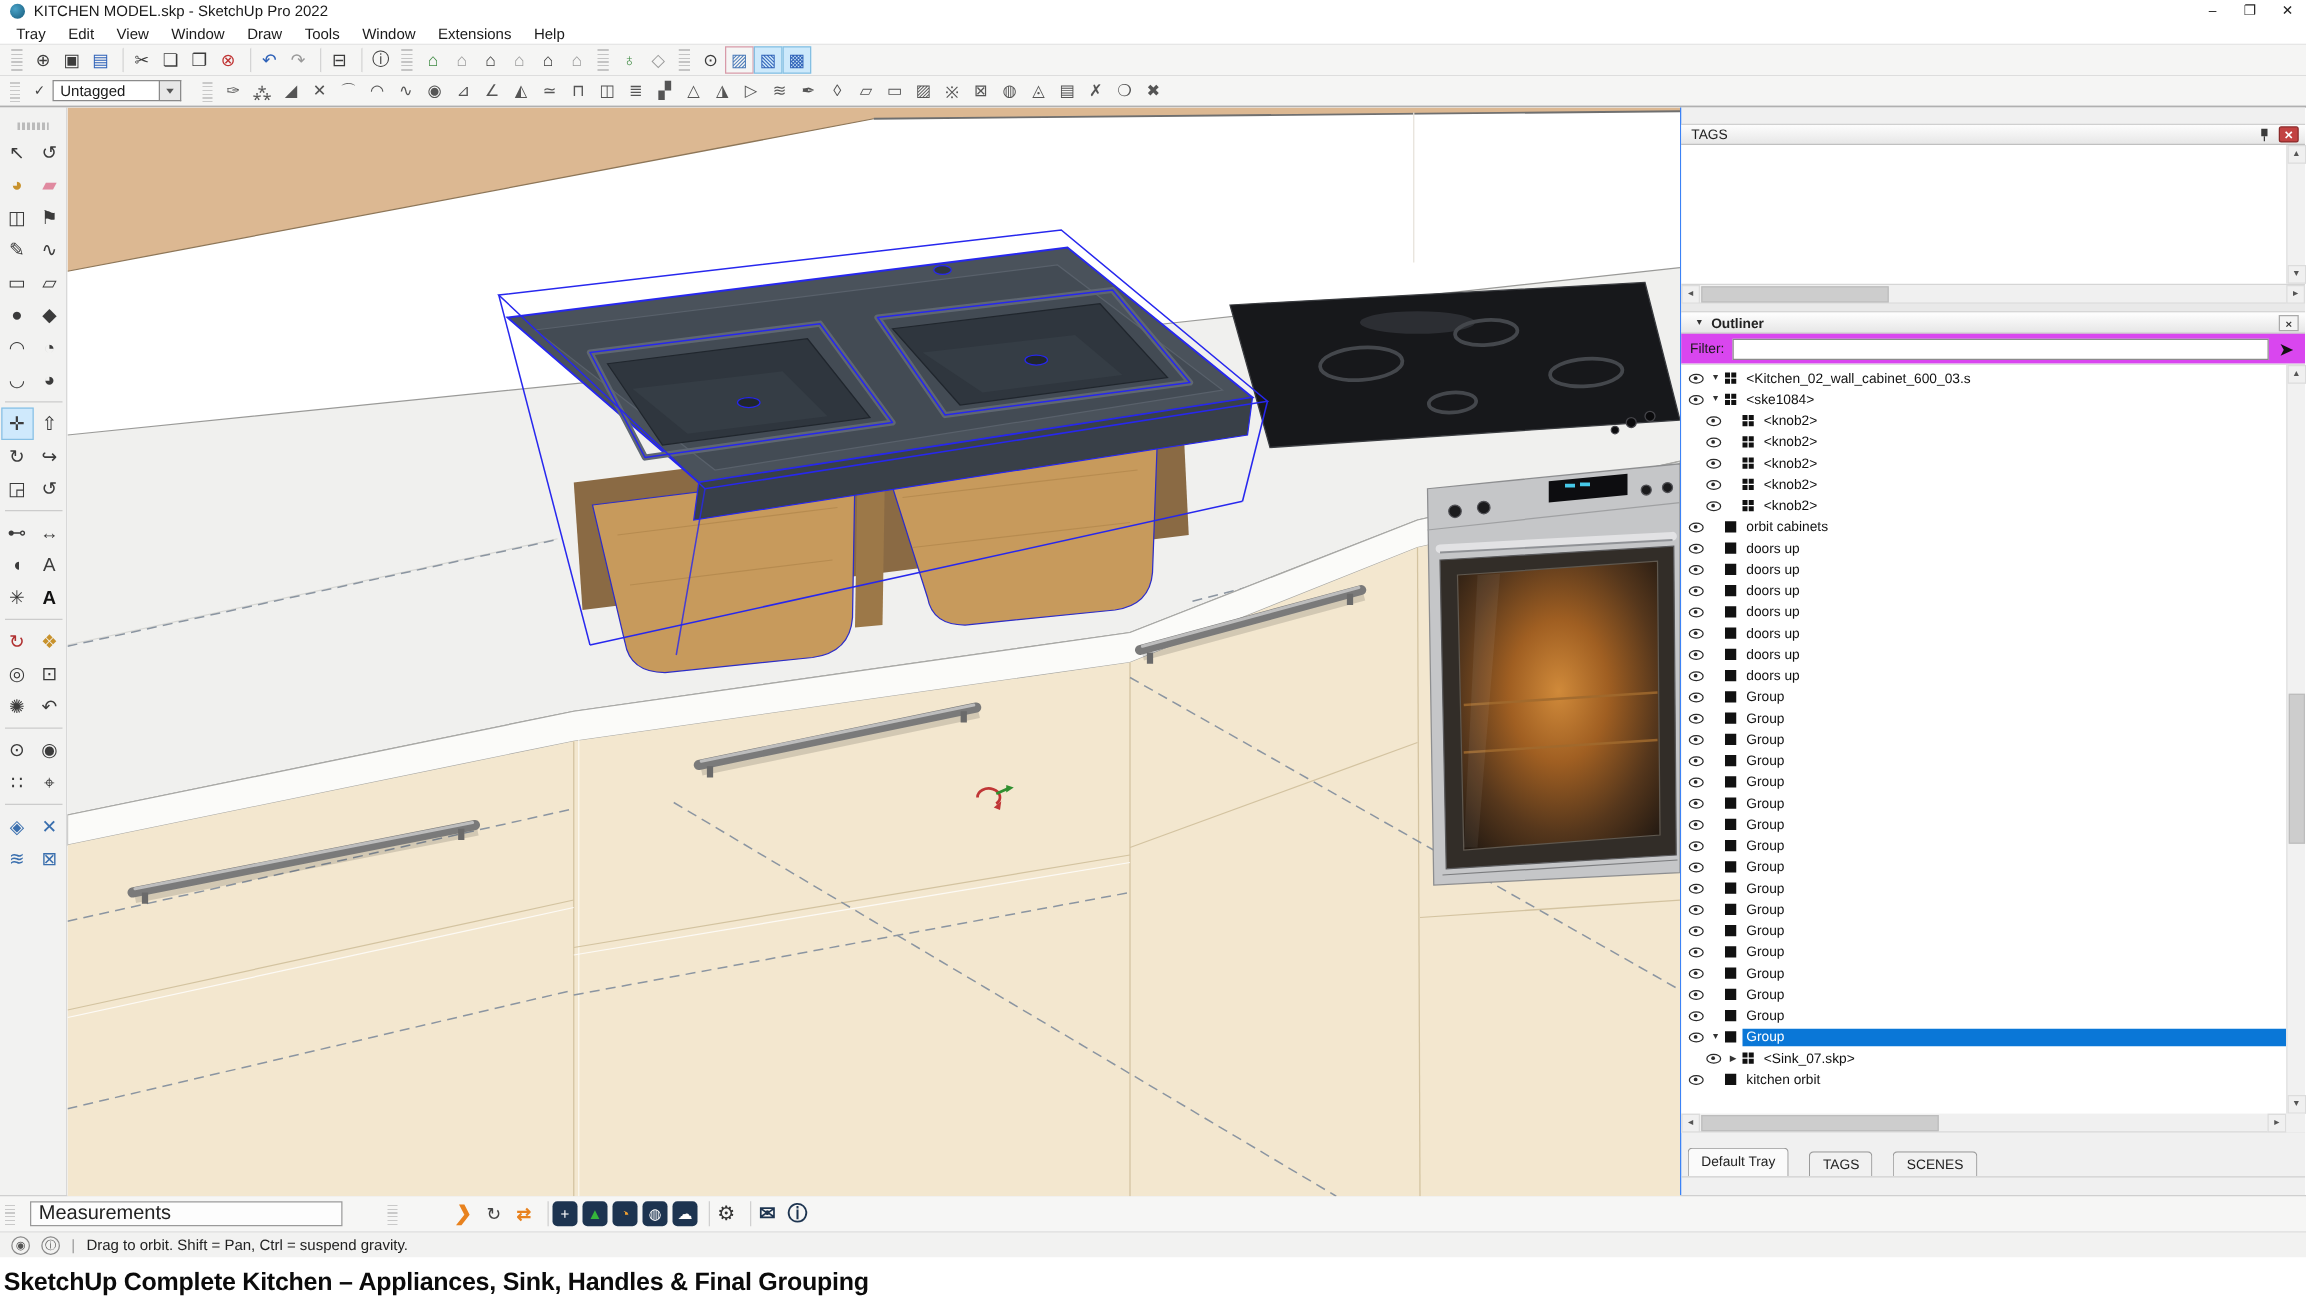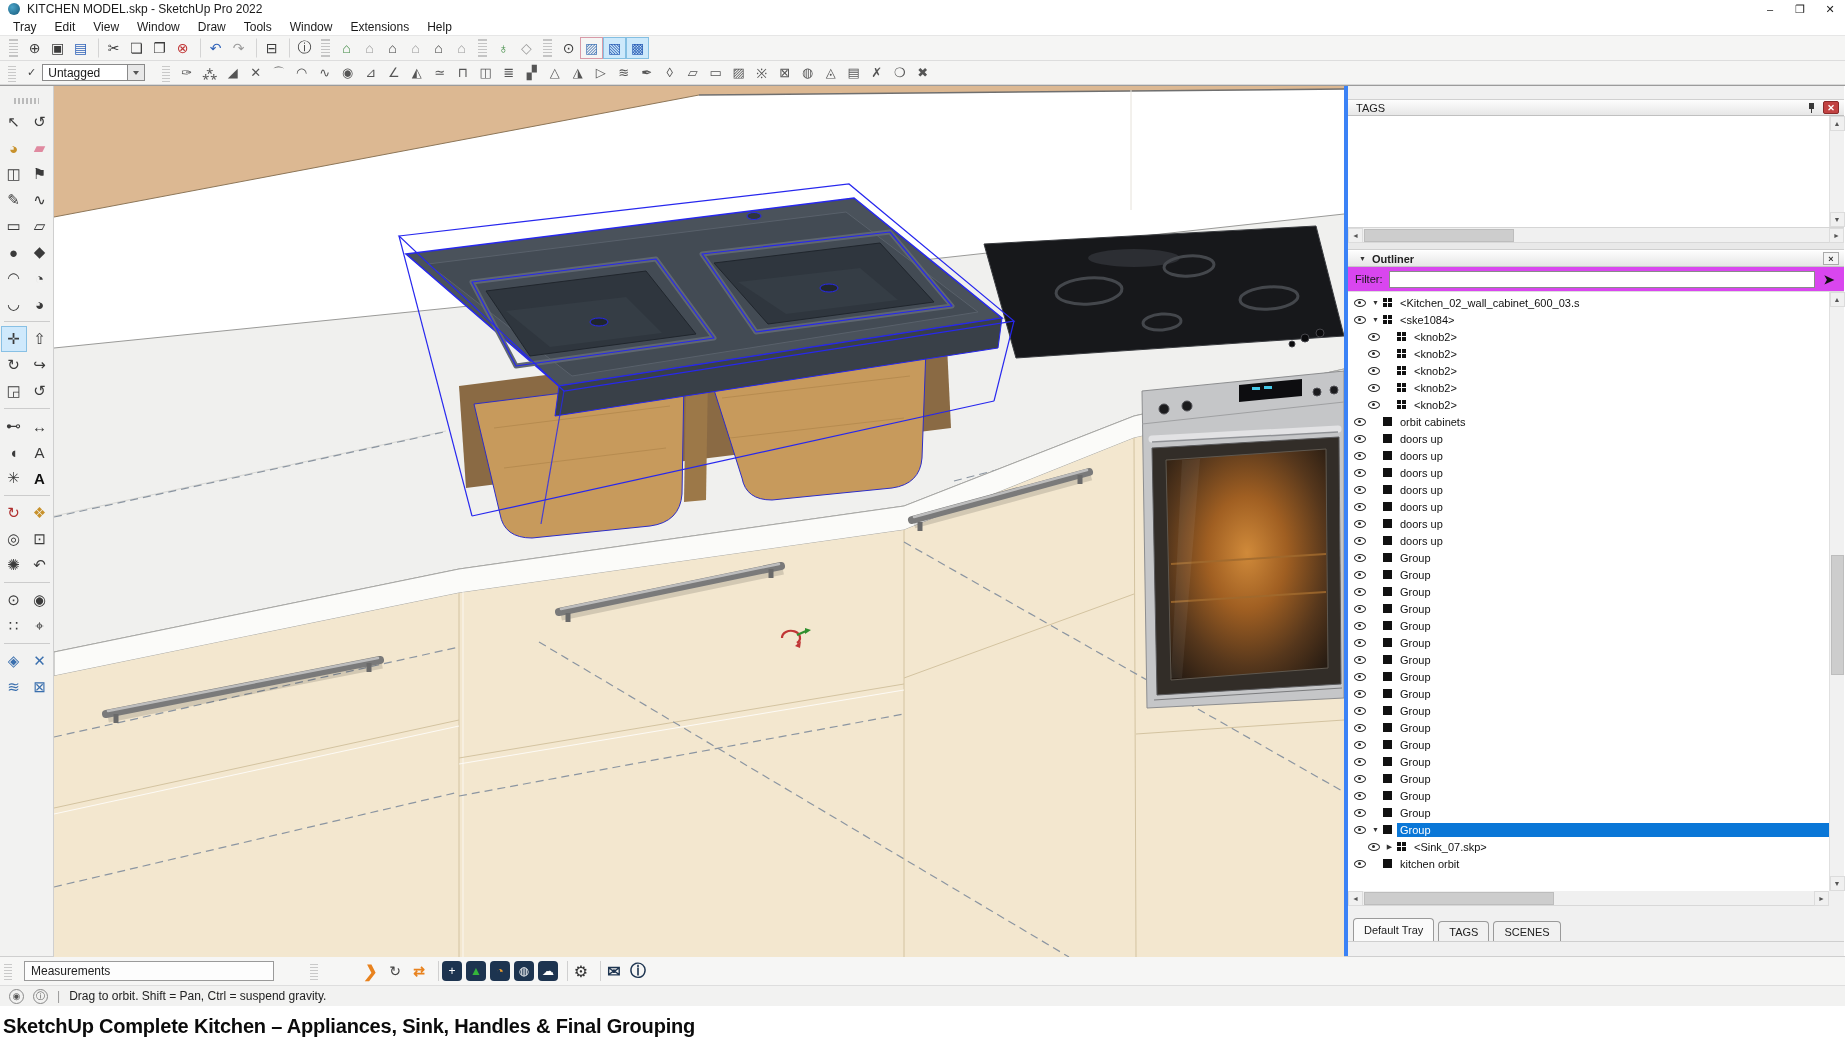--- a/index.html
+++ b/index.html
@@ -42,21 +42,21 @@
   .pal-ic[data-kind="sep"]::after{content:"";position:absolute;left:3px;right:3px;top:4px;border-top:1px solid #ccc}
   .pal-ic[data-pressed="true"]{background:#cfe9fc;border:1px solid #88c0e4}
   [data-cls~="gold"]{color:#c8922c}
   [data-cls~="pink"]{color:#e08aa0}
   [data-cls~="orbit"]{color:#b03030}
   [data-cls~="steel"]{color:#3a6fae}
   [data-cls~="boldA"]{font-weight:bold;color:#111}
   .viewport{position:relative;width:1290px;height:871px;background:#fff;flex:0 0 1290px}
   .viewport svg{position:absolute;left:0;top:0}
   
-  .tray{width:500px;background:#f0f0f0;border-left:4px solid #3b82f6;display:flex;flex-direction:column;font-size:11px;flex:0 0 500px}
+  .tray{width:500px;background:#f0f0f0;border-left:1px solid #3b82f6;display:flex;flex-direction:column;font-size:11px;flex:0 0 500px}
   .tags-header{height:17px;margin-top:13px;background:linear-gradient(#fdfdfd,#e7e7e7);border-top:1px solid #d0d0d0;border-bottom:1px solid #c0c0c0;display:flex;align-items:center;padding:0 5px 0 8px;color:#222}
   .pin{width:11px;height:12px;margin-left:auto;position:relative}
   .pin::before{content:"";position:absolute;left:3px;top:1px;width:5px;height:6px;background:#3a3a3a}
   .pin::after{content:"";position:absolute;left:5px;top:7px;width:1px;height:4px;background:#3a3a3a}
   .close-red{width:16px;height:13px;background:#c24242;border:1px solid #8a2a2a;color:#fff;font-size:9px;display:flex;align-items:center;justify-content:center;margin-left:6px;border-radius:2px;font-weight:bold}
   .tags-body{height:112px;background:#fff;display:flex;border-bottom:1px solid #d5d5d5}
   .tags-list{flex:1}
   .vscroll{width:15px;background:#f1f1f1;border-left:1px solid #e0e0e0;display:flex;flex-direction:column;align-items:center}
   .scr-btn{width:15px;height:15px;font-size:7px;color:#555;display:flex;align-items:center;justify-content:center;background:#f0f0f0;border:1px solid #dcdcdc;flex:0 0 15px}
   .vthumb{width:13px;background:#cdcdcd;border:1px solid #bdbdbd;flex:0 0 auto}
@@ -81,27 +81,27 @@
   .eye::before{content:"";position:absolute;left:1px;top:3px;width:10px;height:6px;border:1px solid #2b2b2b;border-radius:50%}
   .eye::after{content:"";position:absolute;left:5px;top:5px;width:3px;height:3px;background:#2b2b2b;border-radius:50%}
   .arrow{width:11px;font-size:7px;color:#333;text-align:center;flex:0 0 11px}
   .otl-row[data-expand="open"] .arrow::before{content:"▼"}
   .otl-row[data-expand="closed"] .arrow::before{content:"▶"}
   .nodeicon{width:9px;height:9px;margin:0 5px 0 2px;flex:0 0 9px}
   .otl-row[data-type="component"] .nodeicon{background:linear-gradient(#111,#111) 0 0/4px 4px no-repeat,linear-gradient(#111,#111) 5px 0/4px 4px no-repeat,linear-gradient(#111,#111) 0 5px/4px 4px no-repeat,linear-gradient(#111,#111) 5px 5px/4px 4px no-repeat}
   .otl-row[data-type="group"] .nodeicon{background:#111}
   .lbl{padding:1px 3px;flex:1;overflow:hidden}
   .otl-row[data-selected="true"] .lbl{background:#0a77d7;color:#fff}
-  .tray-tabs{display:flex;margin:12px 0 0 5px;gap:4px;align-items:flex-end}
+  .tray-tabs{display:flex;margin:12px 0 0 5px;gap:16px;align-items:flex-end}
   .tab{height:20px;padding:0 10px;background:#f1f1f1;border:1px solid #9a9a9a;border-bottom:none;border-radius:4px 4px 0 0;display:flex;align-items:center;color:#222}
   .tab[data-active="true"]{background:#fafafa;height:23px}
   .tray-fill{flex:1;border-top:1px solid #cfcfcf}
   
   .measbar{height:29px;background:#f6f6f5;border-top:1px solid #cfcfcf;display:flex;align-items:center}
-  .meas-box{width:250px;height:20px;margin-left:8px;background:#fdfdfd;border:1px solid #9a9a9a;display:flex;align-items:center;padding-left:6px;font-size:12px;color:#222}
+  .meas-box{width:250px;height:20px;margin-left:8px;background:#fdfdfd;border:1px solid #9a9a9a;display:flex;align-items:center;padding-left:6px;font-size:16px;color:#222}
   .meas-ics{display:flex;align-items:center;margin-left:38px;gap:2px}
   .m-ic{width:22px;height:22px;display:flex;align-items:center;justify-content:center;font-size:14px;color:#444}
   .m-ic i{font-style:normal}
   .m-ic[data-kind="sep"]{width:7px;height:20px;border-right:1px solid #d0d0d0}
   [data-cls~="logo"]{color:#e8821e;font-weight:bold;transform:skewX(-8deg);font-size:16px}
   [data-cls~="orange"]{color:#e8821e;font-weight:bold}
   .m-ic[data-cls~="badge"]{background:#1d3450;color:#fff;border-radius:4px;width:20px;height:20px;font-size:12px;margin:0 1px}
   .m-ic[data-cls~="grn"]{color:#35b53a}
   .m-ic[data-cls~="org"]{color:#f0a030}
   .m-ic[data-cls~="navy"]{color:#1d3450;font-size:16px;font-weight:bold}

